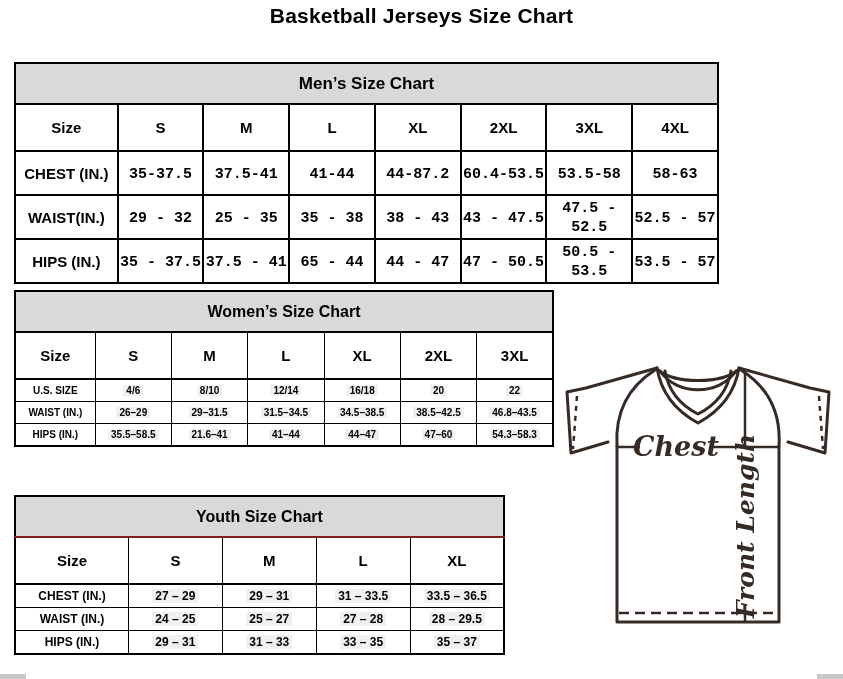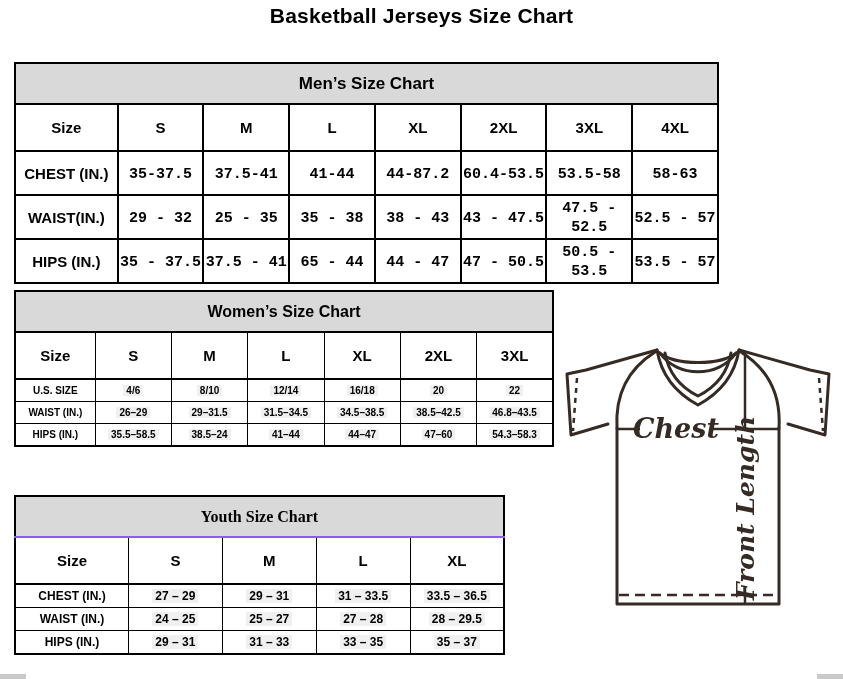--- a/index.html
+++ b/index.html
@@ -32,31 +32,31 @@
   #womens{left:14px;top:290px;width:540px;border:2px solid #000;}
   #womens th,#womens td{border:1px solid #000;}
   #womens .band{height:39px;font-size:16px;border-bottom:2px solid #000;}
   #womens tr.cols th{height:45px;font-size:15px;border-bottom:2px solid #000;}
   #womens tr.data th,#womens tr.data td{height:21px;font-size:10px;}
   #womens col.label-col{width:14.9%;}
 
   
   #youth{left:14px;top:495px;width:491px;border:2px solid #000;}
   #youth th,#youth td{border:1px solid #000;}
-  #youth .band{height:39px;font-size:16px;border-bottom:2px solid #8b5cf6;font-family:Liberation Serif, serif;}
+  #youth .band{height:39px;font-size:16px;border-bottom:2px solid #7f1d1d;}
   #youth tr.cols th{height:45px;font-size:15px;border-bottom:2px solid #000;}
   #youth tr.data th,#youth tr.data td{height:22px;font-size:12px;}
   #youth col.label-col{width:23.2%;}
 
   
   #womens .hl,#youth .hl{background:#f0f0f0;padding:0 3px;}
   #mens .hl{background:none;font-family:Liberation Mono, monospace;}
 
   
-  #jersey{position:absolute;left:556px;top:336px;width:287px;height:320px;}
+  #jersey{position:absolute;left:556px;top:354px;width:287px;height:320px;}
   #jersey svg{display:block;}
   .measure-text{
     font-family:"DejaVu Serif","Liberation Serif",serif;
     font-style:italic;font-weight:bold;
   }
 
   
   .sb-frag{position:absolute;top:674px;width:26px;height:5px;background:#c9c9c9;}
   #sb-left{left:0;}
   #sb-right{left:817px;}
@@ -163,21 +163,21 @@
           <td><span class="hl">26–29</span></td>
           <td><span class="hl">29–31.5</span></td>
           <td><span class="hl">31.5–34.5</span></td>
           <td><span class="hl">34.5–38.5</span></td>
           <td><span class="hl">38.5–42.5</span></td>
           <td><span class="hl">46.8–43.5</span></td>
         </tr>
         <tr class="data">
           <th>HIPS (IN.)</th>
           <td><span class="hl">35.5–58.5</span></td>
-          <td><span class="hl">38.5–24</span></td>
+          <td><span class="hl">21.6–41</span></td>
           <td><span class="hl">41–44</span></td>
           <td><span class="hl">44–47</span></td>
           <td><span class="hl">47–60</span></td>
           <td><span class="hl">54.3–58.3</span></td>
         </tr>
       </tbody>
     </table>
 
   <table id="youth">
       <colgroup>

